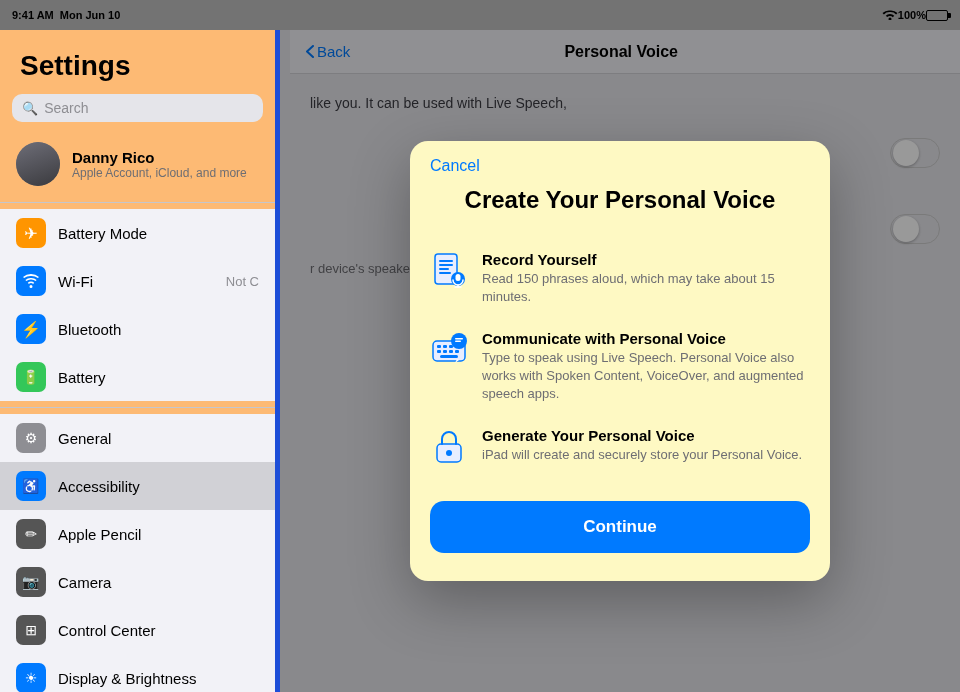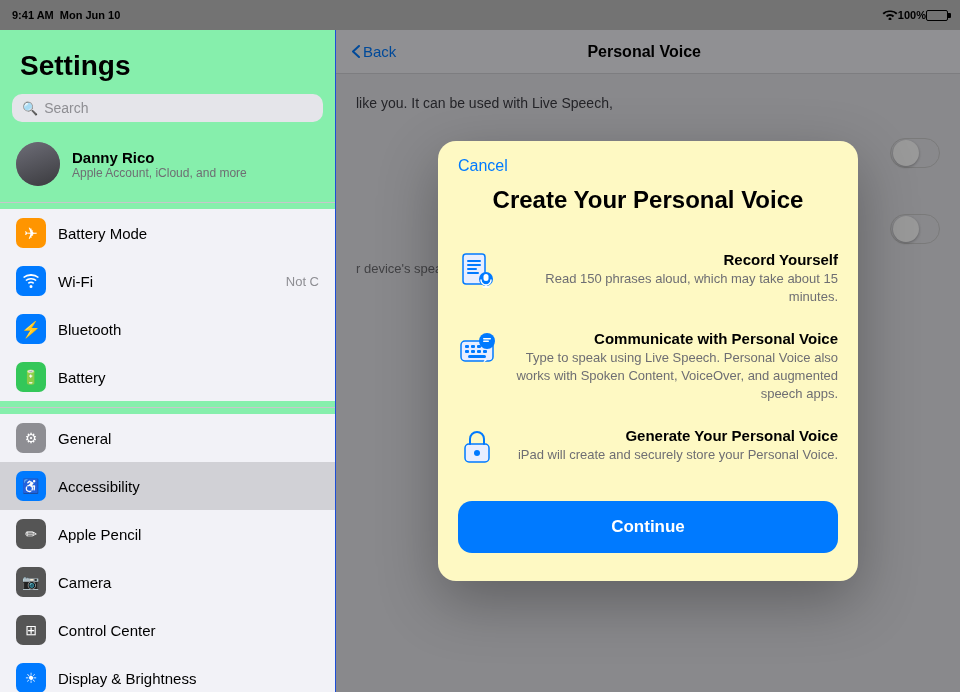--- a/index.html
+++ b/index.html
@@ -37,23 +37,23 @@
     
     .app-frame {
       position: absolute;
       top: 30px; left: 0; right: 0; bottom: 0;
       display: flex;
       background: #f2f2f7;
     }
 
     
     .sidebar {
-      width: 336px;
-      background: #86efac;
-      border-right: 1px solid #1d4ed8;
+      width: 280px;
+      background: #fdba74;
+      border-right: 5px solid #1d4ed8;
       display: flex;
       flex-direction: column;
       flex-shrink: 0;
       overflow: hidden;
     }
 
     .sidebar-title {
       font-size: 28px;
       font-weight: 700;
       color: #000;
@@ -134,20 +134,21 @@
       margin: 6px 0;
     }
 
     
     .main-content {
       flex: 1;
       background: #e5e5ea;
       position: relative;
       display: flex;
       flex-direction: column;
+      padding-left: 10px;
     }
 
     
     .nav-bar {
       height: 44px;
       background: rgba(242,242,247,0.85);
       display: flex;
       align-items: center;
       padding: 0 16px;
       border-bottom: 1px solid #d1d1d6;
@@ -243,21 +244,20 @@
       padding: 10px 30px 24px 30px;
       line-height: 1.25;
     }
 
     .modal-items { padding: 0 20px; }
     .modal-item {
       display: flex;
       align-items: flex-start;
       gap: 14px;
       padding: 12px 0;
-      text-align: right;
     }
     .modal-item-icon {
       width: 38px; height: 38px;
       flex-shrink: 0;
       display: flex; align-items: center; justify-content: center;
       font-size: 22px;
     }
     .modal-item-text { flex: 1; }
     .modal-item-title { font-size: 15px; font-weight: 600; color: #000; margin-bottom: 2px; }
     .modal-item-desc { font-size: 13px; color: #6e6e73; line-height: 1.4; }

